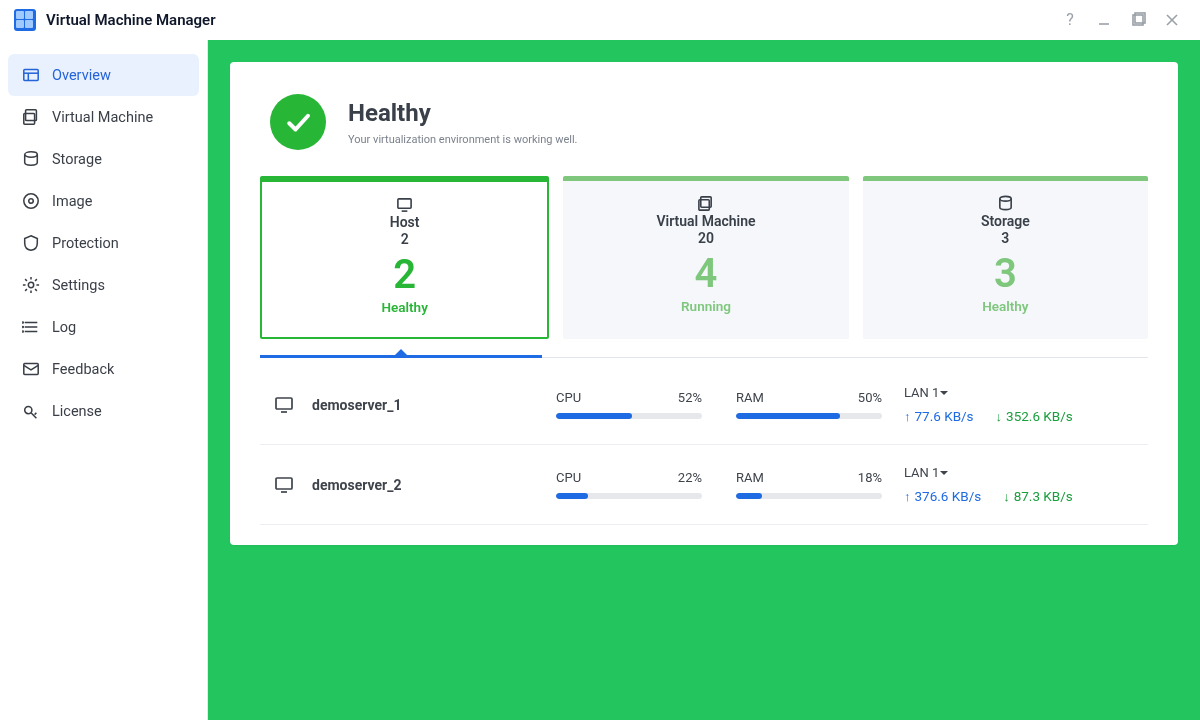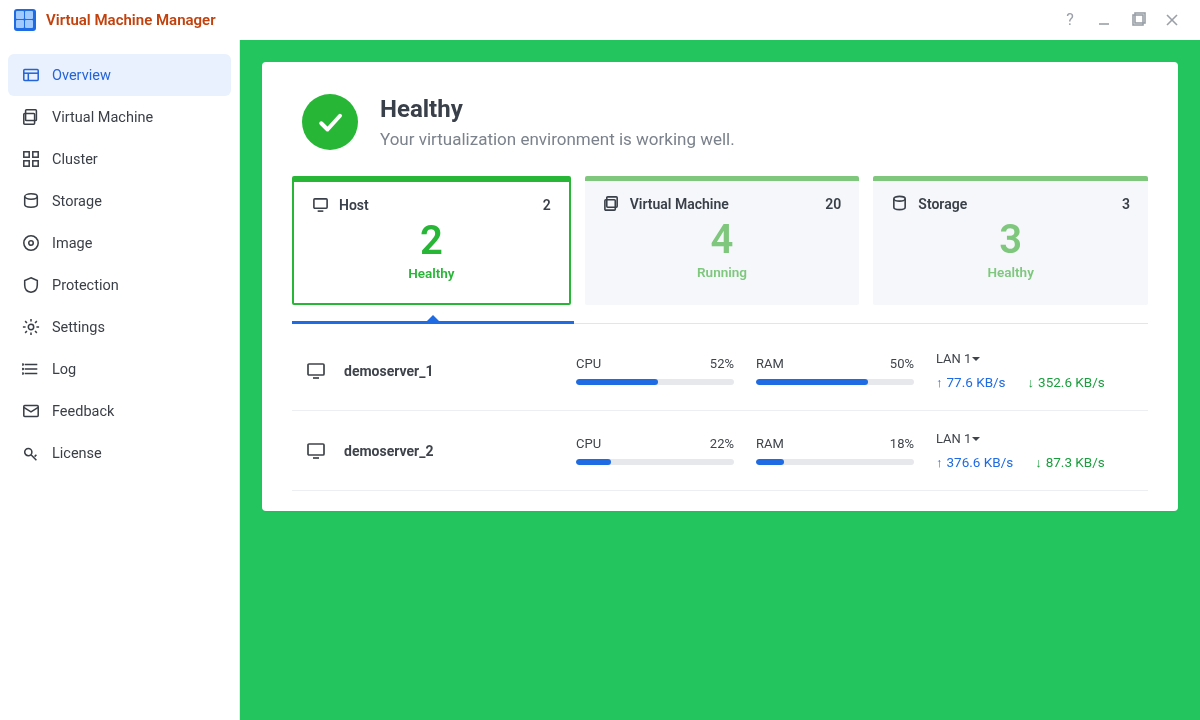--- a/index.html
+++ b/index.html
@@ -3,69 +3,69 @@
 <meta charset="utf-8">
 <style>
   * { box-sizing: border-box; margin: 0; padding: 0; }
   html, body { width: 1200px; height: 720px; font-family: -apple-system, "Segoe UI", Roboto, "Helvetica Neue", Arial, sans-serif; background: #fff; color: #2a2f36; overflow: hidden; }
   .window { width: 1200px; height: 720px; display: flex; flex-direction: column; }
 
   
   .titlebar { height: 40px; display: flex; align-items: center; padding: 0 14px; border-bottom: 1px solid #fff; }
   .app-icon { width: 22px; height: 22px; background:#1e6be3; border-radius:3px; display:flex; flex-wrap:wrap; padding:2px; gap:1px; margin-right:10px;}
   .app-icon span{ width:8px; height:8px; background:#9fc9ff; border-radius:1px;}
-  .titlebar-title { font-size: 15px; font-weight: 600; color:#c2410c;}
+  .titlebar-title { font-size: 15px; font-weight: 600; color:#0f172a;}
   .titlebar-spacer { flex: 1; }
   .titlebar-btn { width: 28px; height: 28px; display: flex; align-items: center; justify-content: center; color:#9aa0a8; cursor:pointer; margin-left:6px; }
   .titlebar-btn svg { width:16px; height:16px; stroke:#9aa0a8; fill:none; stroke-width:1.6;}
   .titlebar-btn.help{font-size:16px;color:#9aa0a8;}
 
   .body { flex:1; display:flex; min-height:0;}
 
   
-  .sidebar { width: 240px; border-right:1px solid #e7e9ec; padding:14px 8px; }
+  .sidebar { width: 208px; border-right:1px solid #e7e9ec; padding:14px 8px; }
   .nav-item { height:42px; display:flex; align-items:center; padding:0 14px; border-radius:6px; color:#3a3f47; font-size:14.5px; cursor:pointer; gap:12px;}
   .nav-item.active{ background:#e8f1fd; color:#2563d9; }
   .nav-item .nav-icon{ width:18px; height:18px; flex:0 0 18px; color:inherit;}
   .nav-item.active .nav-icon{ color:#2563d9;}
   .nav-icon svg{ width:18px; height:18px; stroke:currentColor; fill:none; stroke-width:1.7; }
 
   
   .main { flex:1; background:#22c55e; padding:22px; overflow:auto;}
   .panel { background:#fff; border-radius:4px; padding:32px 30px 20px; box-shadow:0 1px 2px rgba(0,0,0,0.04);}
 
   .status-row{ display:flex; align-items:center; gap:22px; margin-bottom:26px; padding-left:10px;}
   .status-badge{ width:56px; height:56px; border-radius:50%; background:#28b637; display:flex; align-items:center; justify-content:center;}
   .status-badge svg{ width:30px; height:30px; stroke:#fff; fill:none; stroke-width:3.2; stroke-linecap:round; stroke-linejoin:round;}
   .status-title{ font-size:24px; font-weight:700; color:#3a4049; margin-bottom:6px;}
-  .status-sub{ font-size:17px; color:#7b828c;}
+  .status-sub{ font-size:11px; color:#7b828c;}
 
   .cards{ display:flex; gap:14px; margin-bottom:4px;}
   .card{ flex:1; background:#f5f7fa; border-top:5px solid #7ec77d; border-radius:2px; padding:14px 18px 22px; position:relative;}
   .card.selected{ background:#fff; border:2px solid #28b637; border-top-width:6px; border-radius:2px; }
-  .card-head{ display:flex; align-items:center; gap:10px; color:#3a4049;}
+  .card-head{ display:flex; align-items:center; gap:1px; color:#3a4049;flex-direction:column;}
   .card-head svg{width:17px;height:17px;stroke:#3a4049;fill:none;stroke-width:1.7;}
   .card-head-title{ font-size:14px; font-weight:600; flex:1;}
   .card-head-count{ font-size:14px; font-weight:600;}
   .card-big{ text-align:center; font-size:40px; font-weight:600; color:#28b637; margin-top:6px; line-height:1.1;}
   .card:not(.selected) .card-big{ color:#7ec77d;}
   .card-label{ text-align:center; font-size:13.5px; font-weight:600; color:#28b637; margin-top:2px;}
   .card:not(.selected) .card-label{ color:#7ec77d;}
 
   
   .marker-row{ position:relative; height:18px; margin:0 0 4px;}
   .marker-line{ position:absolute; left:0; right:0; top:14px; height:1px; background:#e2e5e9;}
   .marker-blue{ position:absolute; top:12px; height:3px; background:#1e6be3; left:0; width:282px;}
   .marker-blue:after{ content:""; position:absolute; left:50%; top:-6px; margin-left:-6px; border-left:6px solid transparent; border-right:6px solid transparent; border-bottom:6px solid #1e6be3;}
 
   
   .hostrow{ display:grid; grid-template-columns: 270px 180px 180px 240px; align-items:center; padding:20px 14px; border-bottom:1px solid #eceef1;}
   .hostname{ display:flex; align-items:center; gap:18px; font-weight:700; color:#3f444c; font-size:14px;text-align:center;}
   .hostname svg{width:20px;height:18px;stroke:#3f444c;fill:none;stroke-width:1.7;}
-  .metric{ display:flex; flex-direction:column; gap:8px; padding-right:22px;}
+  .metric{ display:flex; flex-direction:column; gap:8px; padding-right:22px;margin-left:12px;}
   .metric-top{ display:flex; justify-content:space-between; font-size:13px; color:#3f444c;}
   .bar{ height:6px; background:#e6e8eb; border-radius:3px; overflow:hidden;}
   .bar > span{ display:block; height:100%; background:#1e6be3; border-radius:3px;}
   .lan{ font-size:13px; color:#3f444c;}
   .lan-head{ display:flex; align-items:center; margin-bottom:8px;}
   .lan-head svg{width:10px;height:10px;fill:#3f444c;}
   .lan-vals{ display:flex; gap:22px; font-size:13.5px; white-space:nowrap;}
   .up{ color:#1e6be3; display:flex; align-items:center; gap:4px;}
   .down{ color:#1a9e3e; display:flex; align-items:center; gap:4px;}
   .arrow{ font-size:13px; line-height:1;}
@@ -117,29 +117,20 @@
         </div>
         <div class="nav-item">
           <span class="nav-icon"><svg viewBox="0 0 20 20">
               <rect x="4" y="2" width="12" height="12" rx="1"></rect>
               <rect x="2" y="6" width="12" height="12" rx="1"></rect>
             </svg></span>
           <span>Virtual Machine</span>
         </div>
         <div class="nav-item">
           <span class="nav-icon"><svg viewBox="0 0 20 20">
-              <rect x="2" y="2" width="6" height="6"></rect>
-              <rect x="12" y="2" width="6" height="6"></rect>
-              <rect x="2" y="12" width="6" height="6"></rect>
-              <rect x="12" y="12" width="6" height="6"></rect>
-            </svg></span>
-          <span>Cluster</span>
-        </div>
-        <div class="nav-item">
-          <span class="nav-icon"><svg viewBox="0 0 20 20">
               <ellipse cx="10" cy="5" rx="7" ry="3"></ellipse>
               <path d="M3 5v9c0 1.7 3.1 3 7 3s7-1.3 7-3V5"></path>
             </svg></span>
           <span>Storage</span>
         </div>
         <div class="nav-item">
           <span class="nav-icon"><svg viewBox="0 0 20 20">
               <circle cx="10" cy="10" r="8"></circle>
               <circle cx="10" cy="10" r="2.5"></circle>
             </svg></span>

